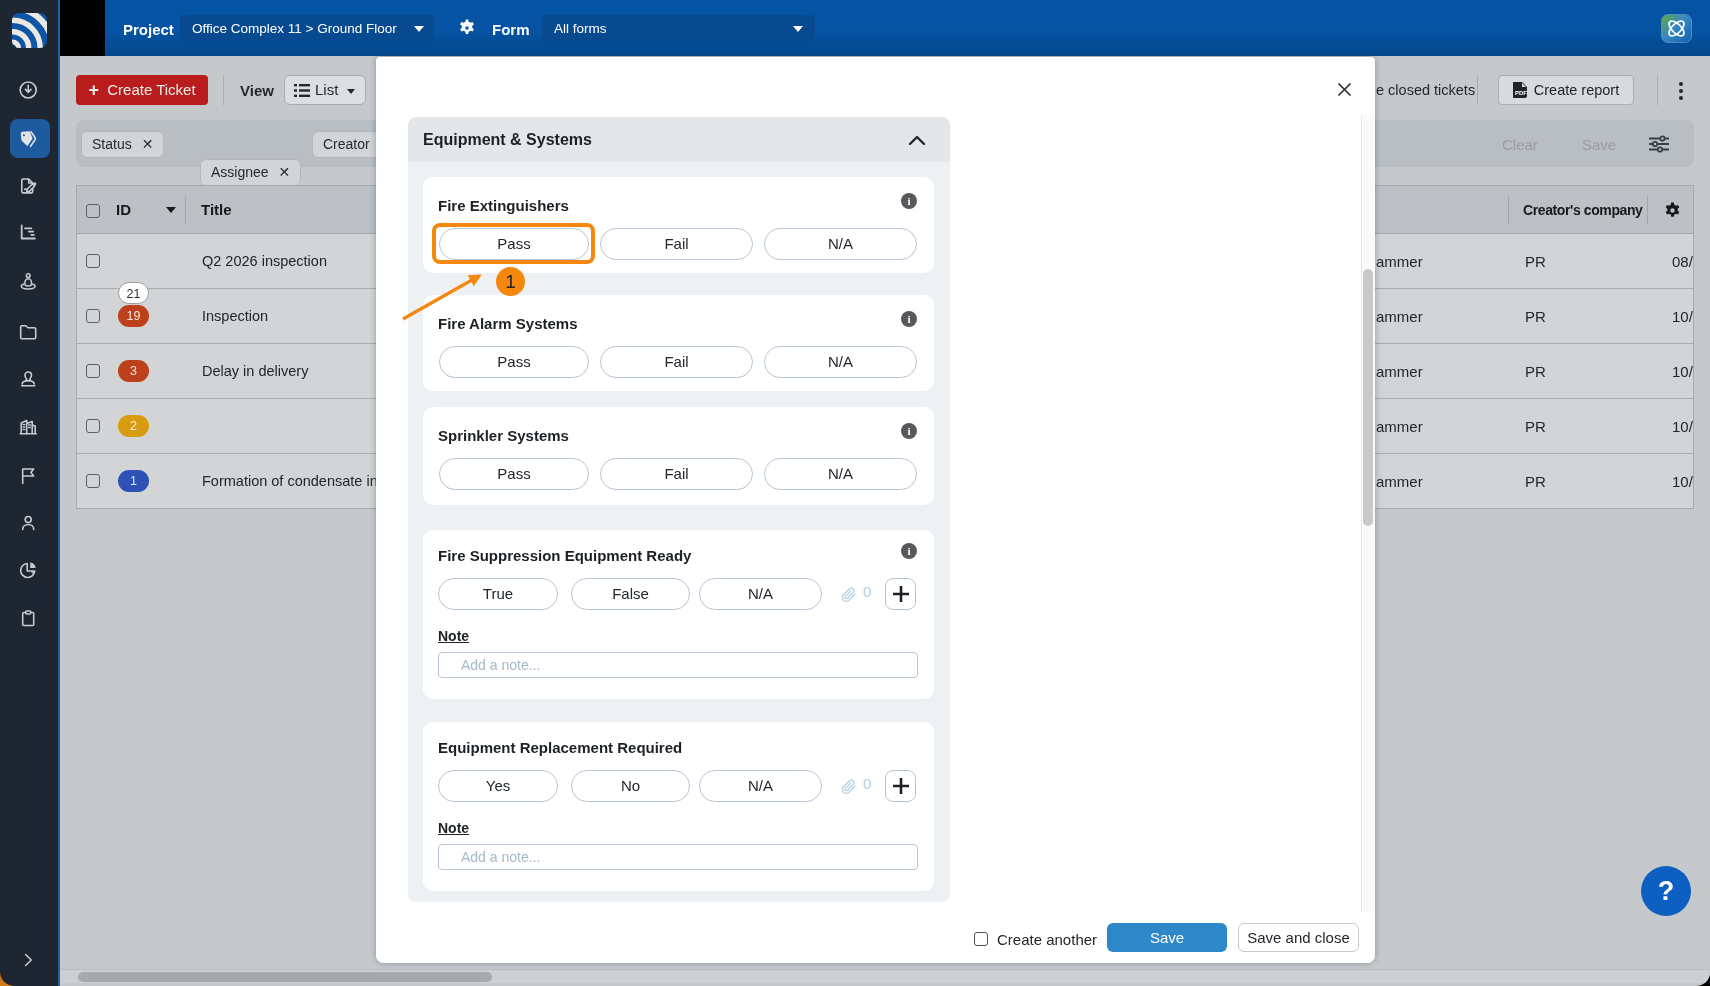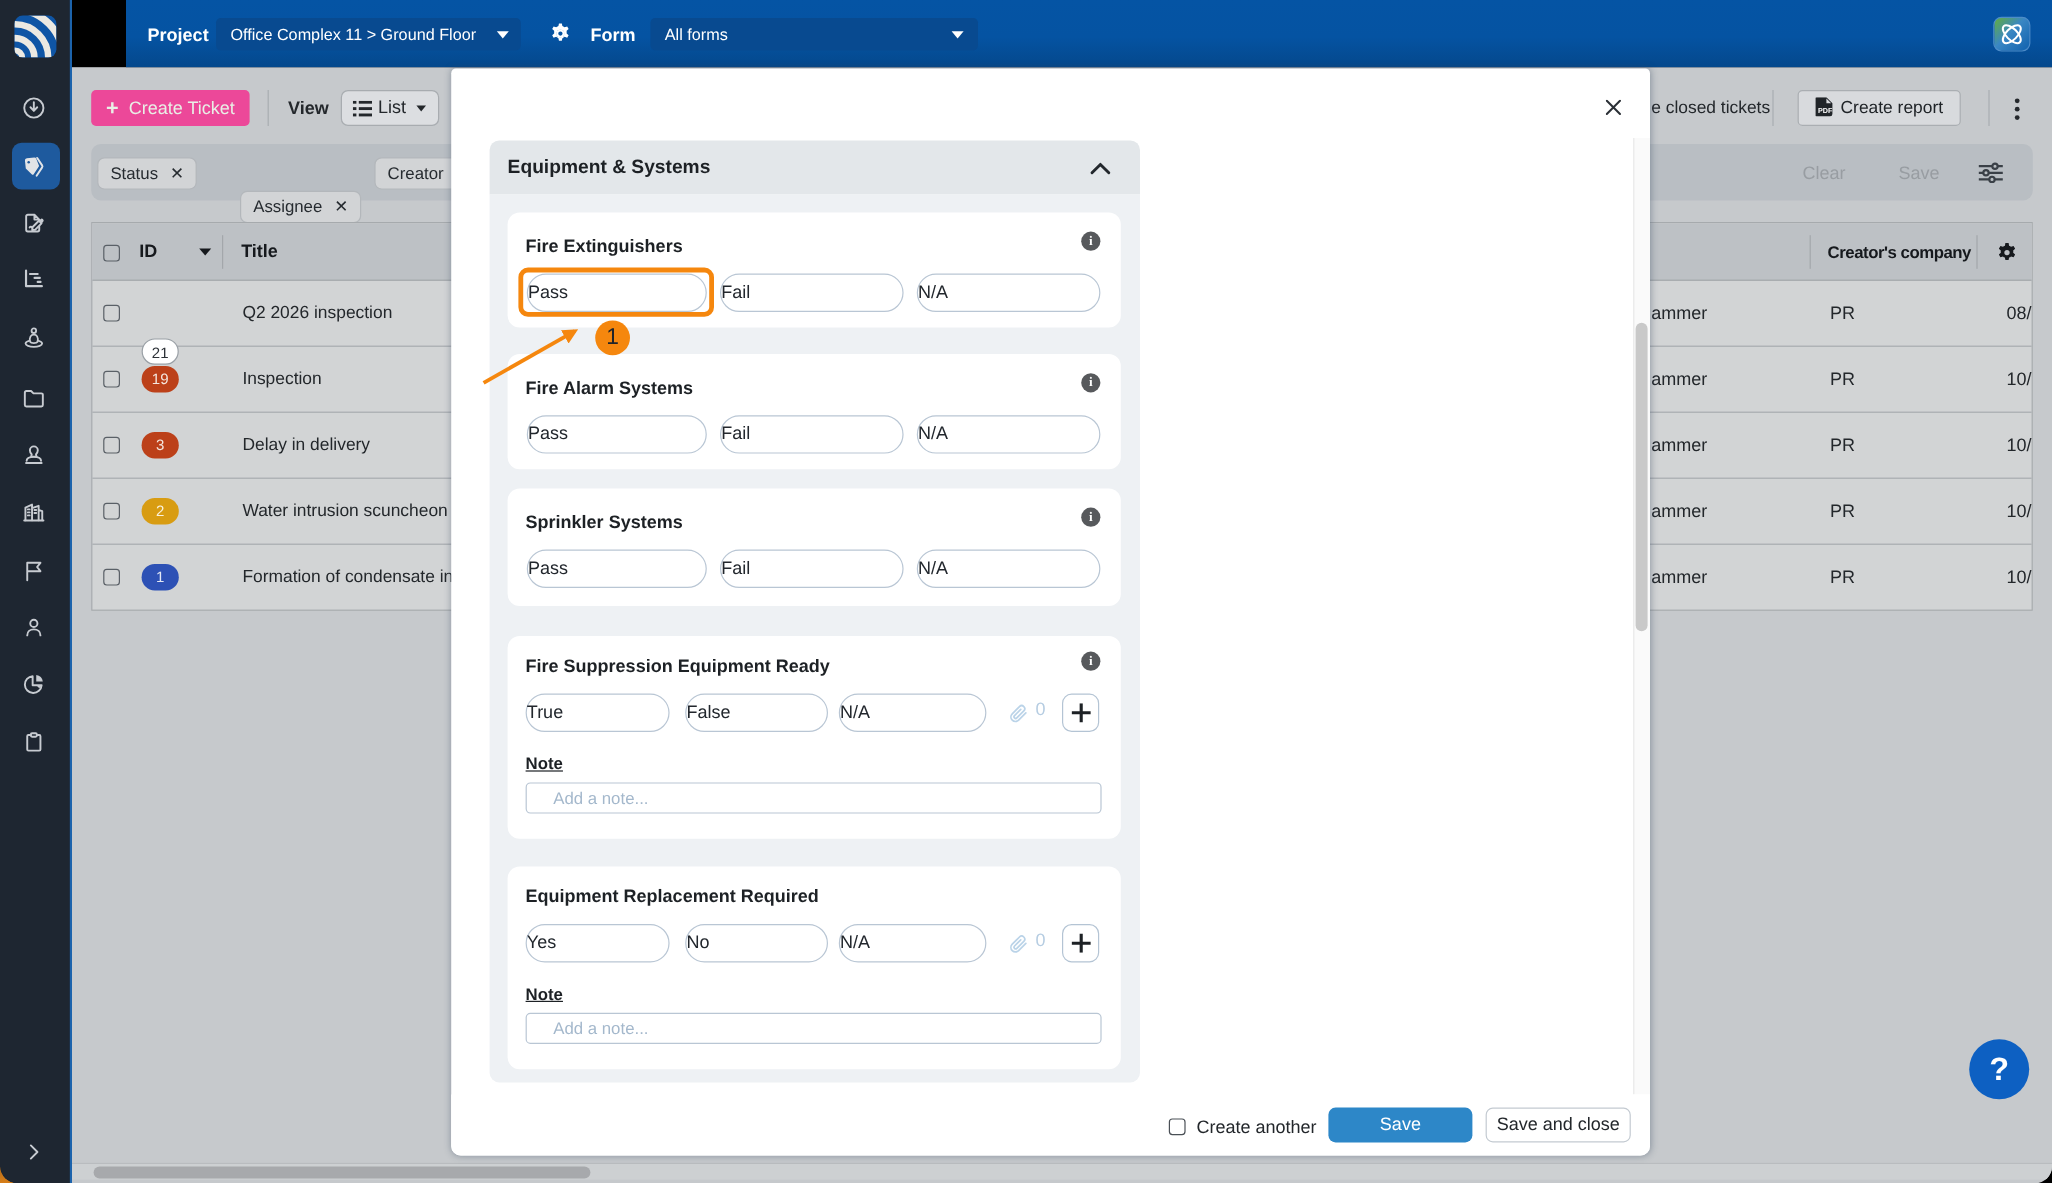--- a/index.html
+++ b/index.html
@@ -15,21 +15,21 @@
   #logo { position:absolute; left:12px; top:13px; width:35px; height:35px; background:#0f55a5; border-radius:7px; overflow:hidden; }
   
   #topbar { position:absolute; left:60px; top:0; width:1650px; height:56px;
     background:linear-gradient(180deg,#0554a4 0%,#0553a2 55%,#04488c 100%); z-index:4; color:#fff;margin-left:45px; }
   .tb-label { position:absolute; font-size:15px; font-weight:bold; color:#fff; top:21px; }
   .tb-select { position:absolute; top:15px; height:27px; background:#084a90; border-radius:4px;
     color:#fff; font-size:13.5px; line-height:27px; padding:0 12px; white-space:nowrap; }
   .caret-d { display:inline-block; width:0; height:0; border-left:5px solid transparent; border-right:5px solid transparent; border-top:6px solid #fff; vertical-align:middle; margin-left:8px; }
   
   #content { position:absolute; left:60px; top:56px; width:1650px; height:930px; background:#c6c9cc; }
-  .btn-green { position:absolute; left:16px; top:19px; width:132px; height:30px; background:#ec4899; border-radius:4px;
+  .btn-green { position:absolute; left:16px; top:19px; width:132px; height:30px; background:#b91c1c; border-radius:4px;
     color:#e9efe6; font-size:15px; text-align:center; line-height:30px; }
   .vline { position:absolute; width:1px; background:#a9adb1; }
   #view-label { position:absolute; left:180px; top:26px; font-size:15px; font-weight:bold; color:#24282c; }
   #list-dd { position:absolute; left:224px; top:19px; width:82px; height:30px; background:#dcdee1; border:1px solid #a8acb0; border-radius:6px;
     font-size:15px; color:#23272b; line-height:28px; padding-left:30px; }
   #filterbar { position:absolute; left:16px; top:64px; width:1618px; height:47px; background:#b9bec3; border-radius:8px; }
   .chip { position:absolute; top:11px; height:27px; background:#d2d4d6; border:1px solid #b3b7bb; border-radius:6px;
     font-size:14px; color:#262b30; line-height:25px; padding:0 10px; }
   .chip .x { font-size:14px; margin-left:10px; color:#262b30; }
   
@@ -54,21 +54,21 @@
   #mthumb { position:absolute; left:987px; top:212px; width:10px; height:257px; background:#c9c9c9; border-radius:5px; }
   #panel { position:absolute; left:32px; top:60px; width:542px; height:785px; }
   #phead { position:absolute; left:0; top:0; width:542px; height:45px; background:#e3e7ea; border-radius:8px 8px 0 0;
     font-size:16px; font-weight:bold; color:#1d2125; line-height:45px; padding-left:15px; }
   #pbody { position:absolute; left:0; top:45px; width:542px; height:740px; background:#eef1f4; border-radius:0 0 8px 8px; }
   .card { position:absolute; left:15px; width:511px; background:#fff; border-radius:10px; }
   .ctitle { position:absolute; left:15px; font-size:15px; font-weight:bold; color:#1d2125; }
   .iicon { position:absolute; width:16px; height:16px; border-radius:50%; background:#57595c; color:#fff;
     font-size:11px; font-weight:bold; text-align:center; line-height:16px; font-family:"Liberation Serif",serif; }
   .pillbtn { position:absolute; height:32px; background:#fff; border:1px solid #b9c6d4; border-radius:16px;
-    font-size:15px; color:#22272d; text-align:left; line-height:30px; }
+    font-size:15px; color:#22272d; text-align:center; line-height:30px; }
   .notelabel { position:absolute; left:15px; font-size:14px; font-weight:bold; color:#1d2125;text-decoration:underline; }
   .noteinput { position:absolute; left:15px; width:480px; height:26px; border:1px solid #b9c6d4; border-radius:4px; background:#fff;
     font-size:14px; color:#a4b8cc; line-height:24px; padding-left:22px; }
   .plusbtn { position:absolute; width:31px; height:32px; border:1px solid #b4c4d4; border-radius:8px; background:#fff; }
   
   #mfooter { position:absolute; left:0; top:855px; width:999px; height:51px; background:#fff; border-radius:0 0 8px 8px; }
   #save-btn { position:absolute; left:731px; top:11px; width:120px; height:29px; background:#2d87c8; border-radius:6px;
     color:#fff; font-size:15px; text-align:center; line-height:29px; }
   #saveclose-btn { position:absolute; left:862px; top:11px; width:121px; height:29px; background:#fff; border:1px solid #c3cad1; border-radius:6px;
     color:#23272b; font-size:15px; text-align:center; line-height:27px; }
@@ -152,21 +152,20 @@
         <div class="cb" style="left:9px; top:20px;"></div>
         <div class="pill" style="background:#bc4019; color:#f4e6de;">3</div>
         <div class="rowtitle">Delay in delivery</div>
         <div class="rtxt" style="left:1299px;">ammer</div>
         <div class="rtxt" style="left:1448px;">PR</div>
         <div class="rtxt" style="left:1595px;">10/</div>
       </div>
       <div class="row" style="top:213px;">
         <div class="cb" style="left:9px; top:20px;"></div>
         <div class="pill" style="background:#d89c12; color:#faf2dd;">2</div>
-        <div class="rowtitle">Water intrusion scuncheon</div>
         <div class="rtxt" style="left:1299px;">ammer</div>
         <div class="rtxt" style="left:1448px;">PR</div>
         <div class="rtxt" style="left:1595px;">10/</div>
       </div>
       <div class="row" style="top:268px; border-bottom:none;">
         <div class="cb" style="left:9px; top:20px;"></div>
         <div class="pill" style="background:#2d51b5; color:#e3e8f4;">1</div>
         <div class="rowtitle">Formation of condensate in w</div>
         <div class="rtxt" style="left:1299px;">ammer</div>
         <div class="rtxt" style="left:1448px;">PR</div>

